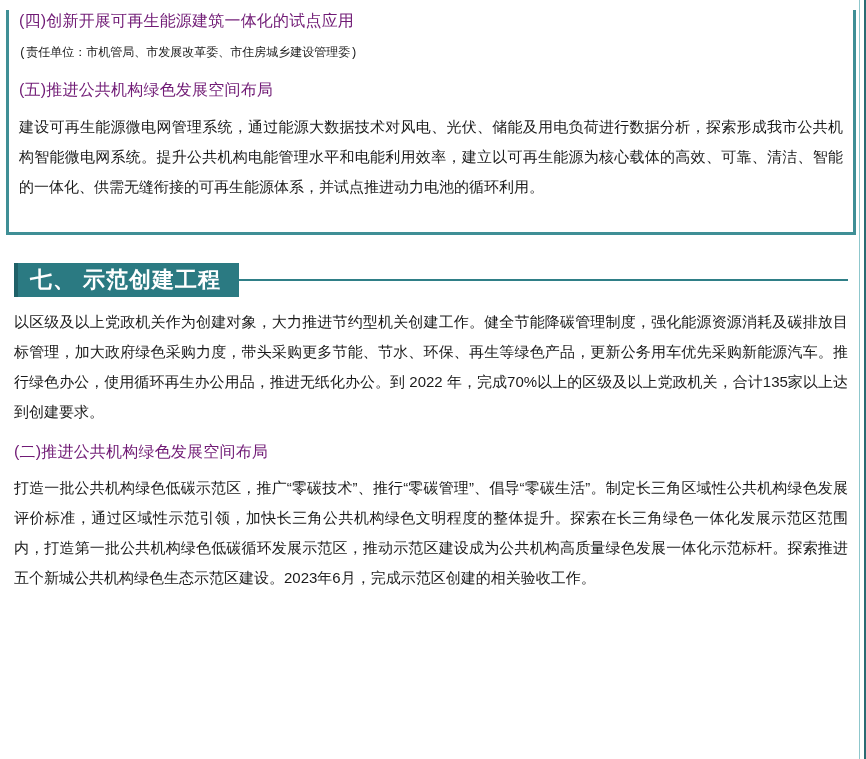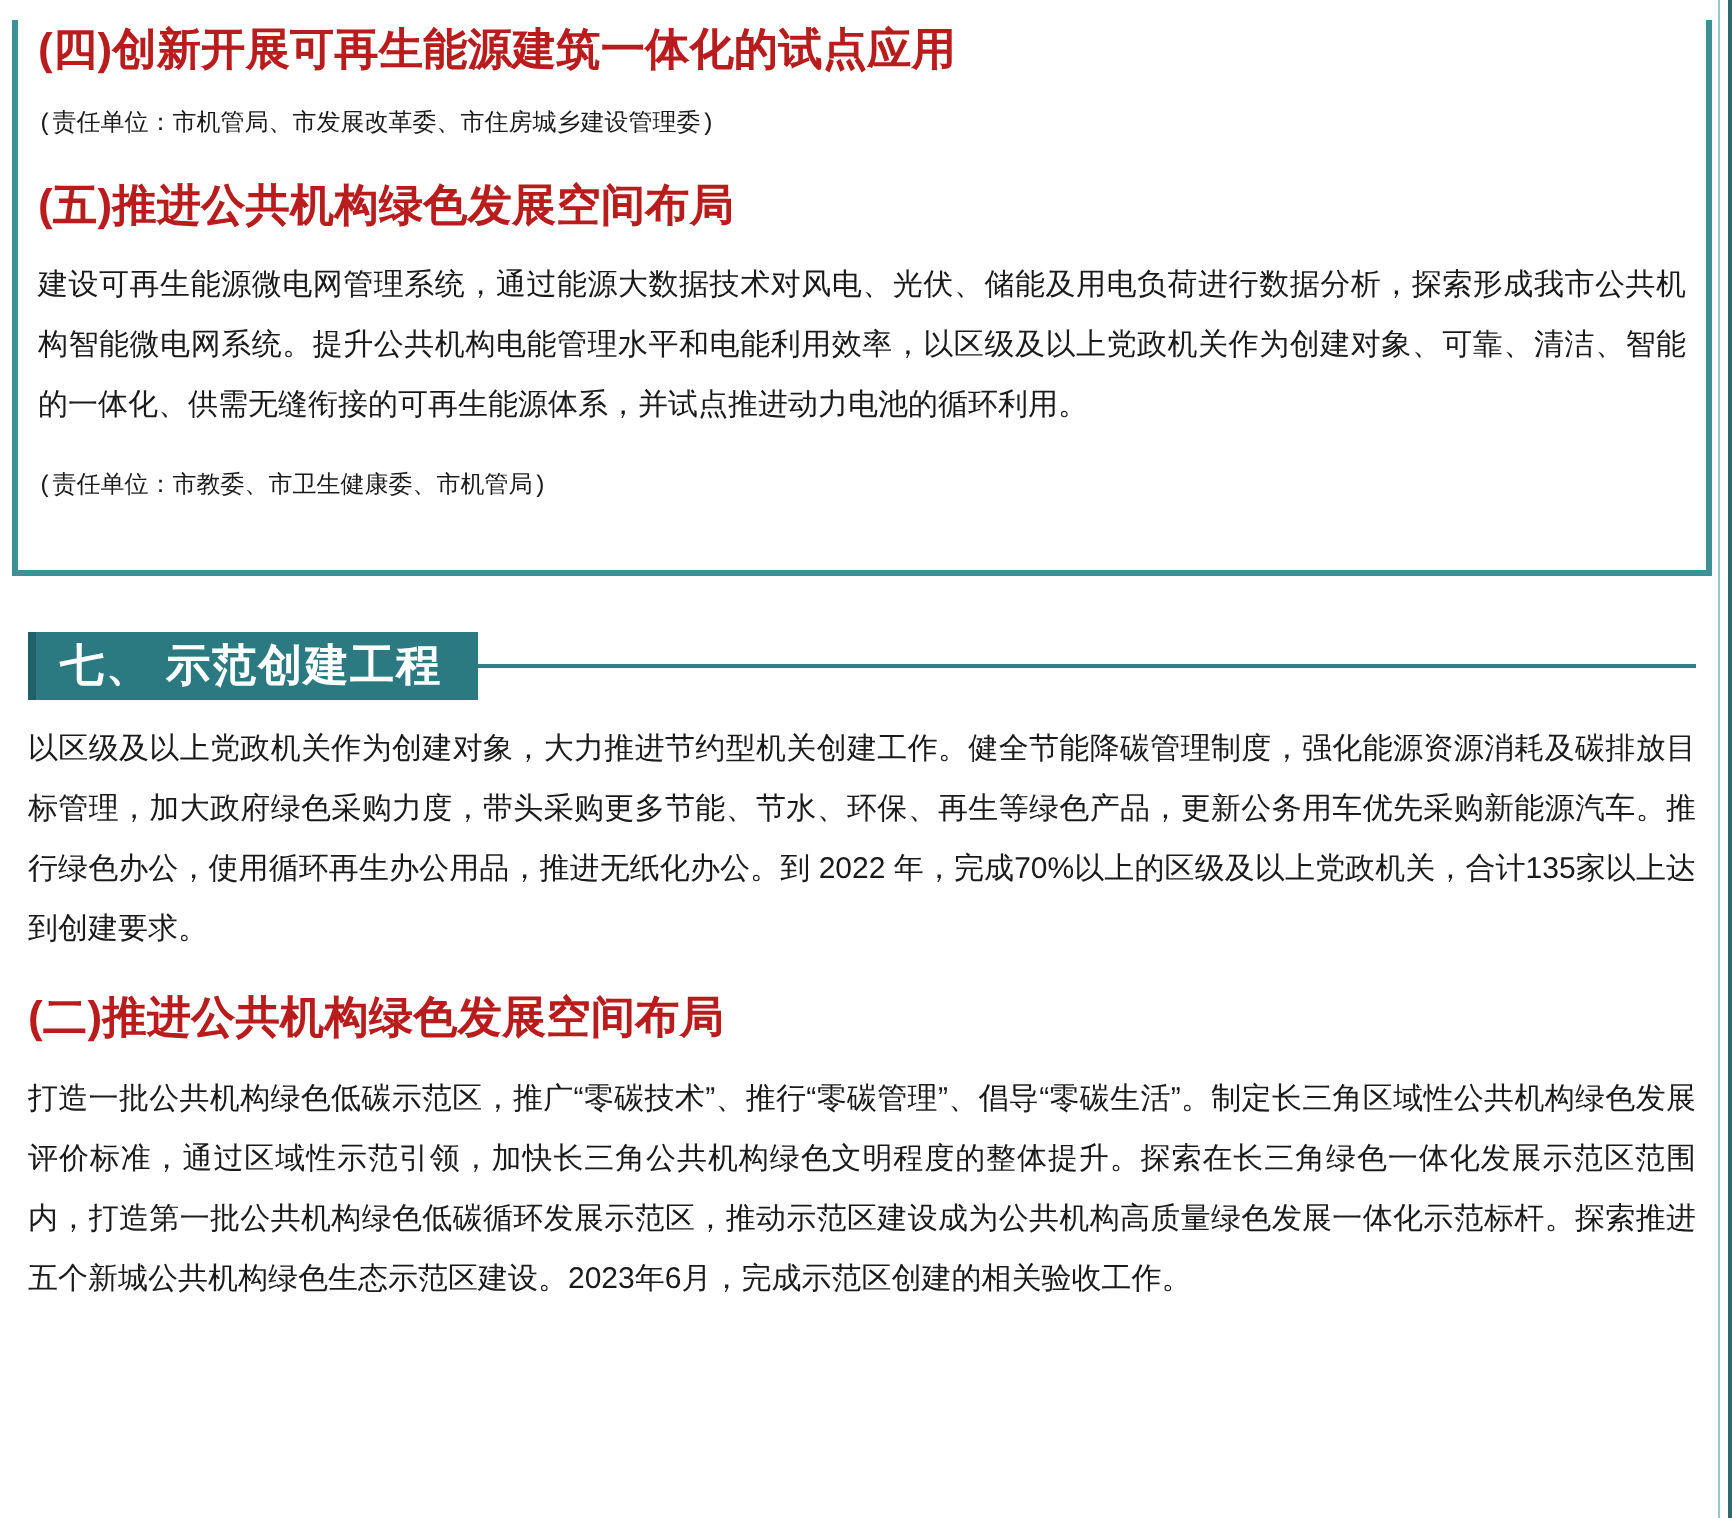--- a/index.html
+++ b/index.html
@@ -50,25 +50,25 @@
   }
   .panel-top::before {
     content: "";
     position: absolute;
     left: -3px;
     right: -3px;
     top: 0;
     height: 0;
   }
   h3.heading {
-    font-size: 22px;
-    font-weight: bold;
+    font-size: 16px;
+    font-weight: normal;
     margin: 10px 0 10px 0;
     line-height: 1.4;
-    color: #b91c1c;
+    color: #701a75;
     letter-spacing: 0.2px;
   }
   p.body-text {
     font-size: 15px;
     line-height: 2.0;
     margin: 0 0 14px 0;
     text-align: justify;
     text-justify: inter-ideograph;
     color: #1a1a1a;
   }
@@ -127,22 +127,21 @@
 
   <div class="edge-rule-outer"></div>
   <div class="edge-rule-inner"></div>
 
   <div class="panel-top">
 
     <h3 class="heading">(四)创新开展可再生能源建筑一体化的试点应用</h3>
     <p class="resp-text">(责任单位：市机管局、市发展改革委、市住房城乡建设管理委)</p>
 
     <h3 class="heading">(五)推进公共机构绿色发展空间布局</h3>
-    <p class="body-text">建设可再生能源微电网管理系统，通过能源大数据技术对风电、光伏、储能及用电负荷进行数据分析，探索形成我市公共机构智能微电网系统。提升公共机构电能管理水平和电能利用效率，以区级及以上党政机关作为创建对象、可靠、清洁、智能的一体化、供需无缝衔接的可再生能源体系，并试点推进动力电池的循环利用。</p>
-    <p class="resp-text">(责任单位：市教委、市卫生健康委、市机管局)</p>
+    <p class="body-text">建设可再生能源微电网管理系统，通过能源大数据技术对风电、光伏、储能及用电负荷进行数据分析，探索形成我市公共机构智能微电网系统。提升公共机构电能管理水平和电能利用效率，建立以可再生能源为核心载体的高效、可靠、清洁、智能的一体化、供需无缝衔接的可再生能源体系，并试点推进动力电池的循环利用。</p>
 
   </div>
 
   <div class="chapter-banner-wrap">
     <div class="chapter-rule"></div>
     <div class="chapter-tag">
       <div class="chapter-tag-notch"></div>
       <span>七、 示范创建工程</span>
     </div>
   </div>

